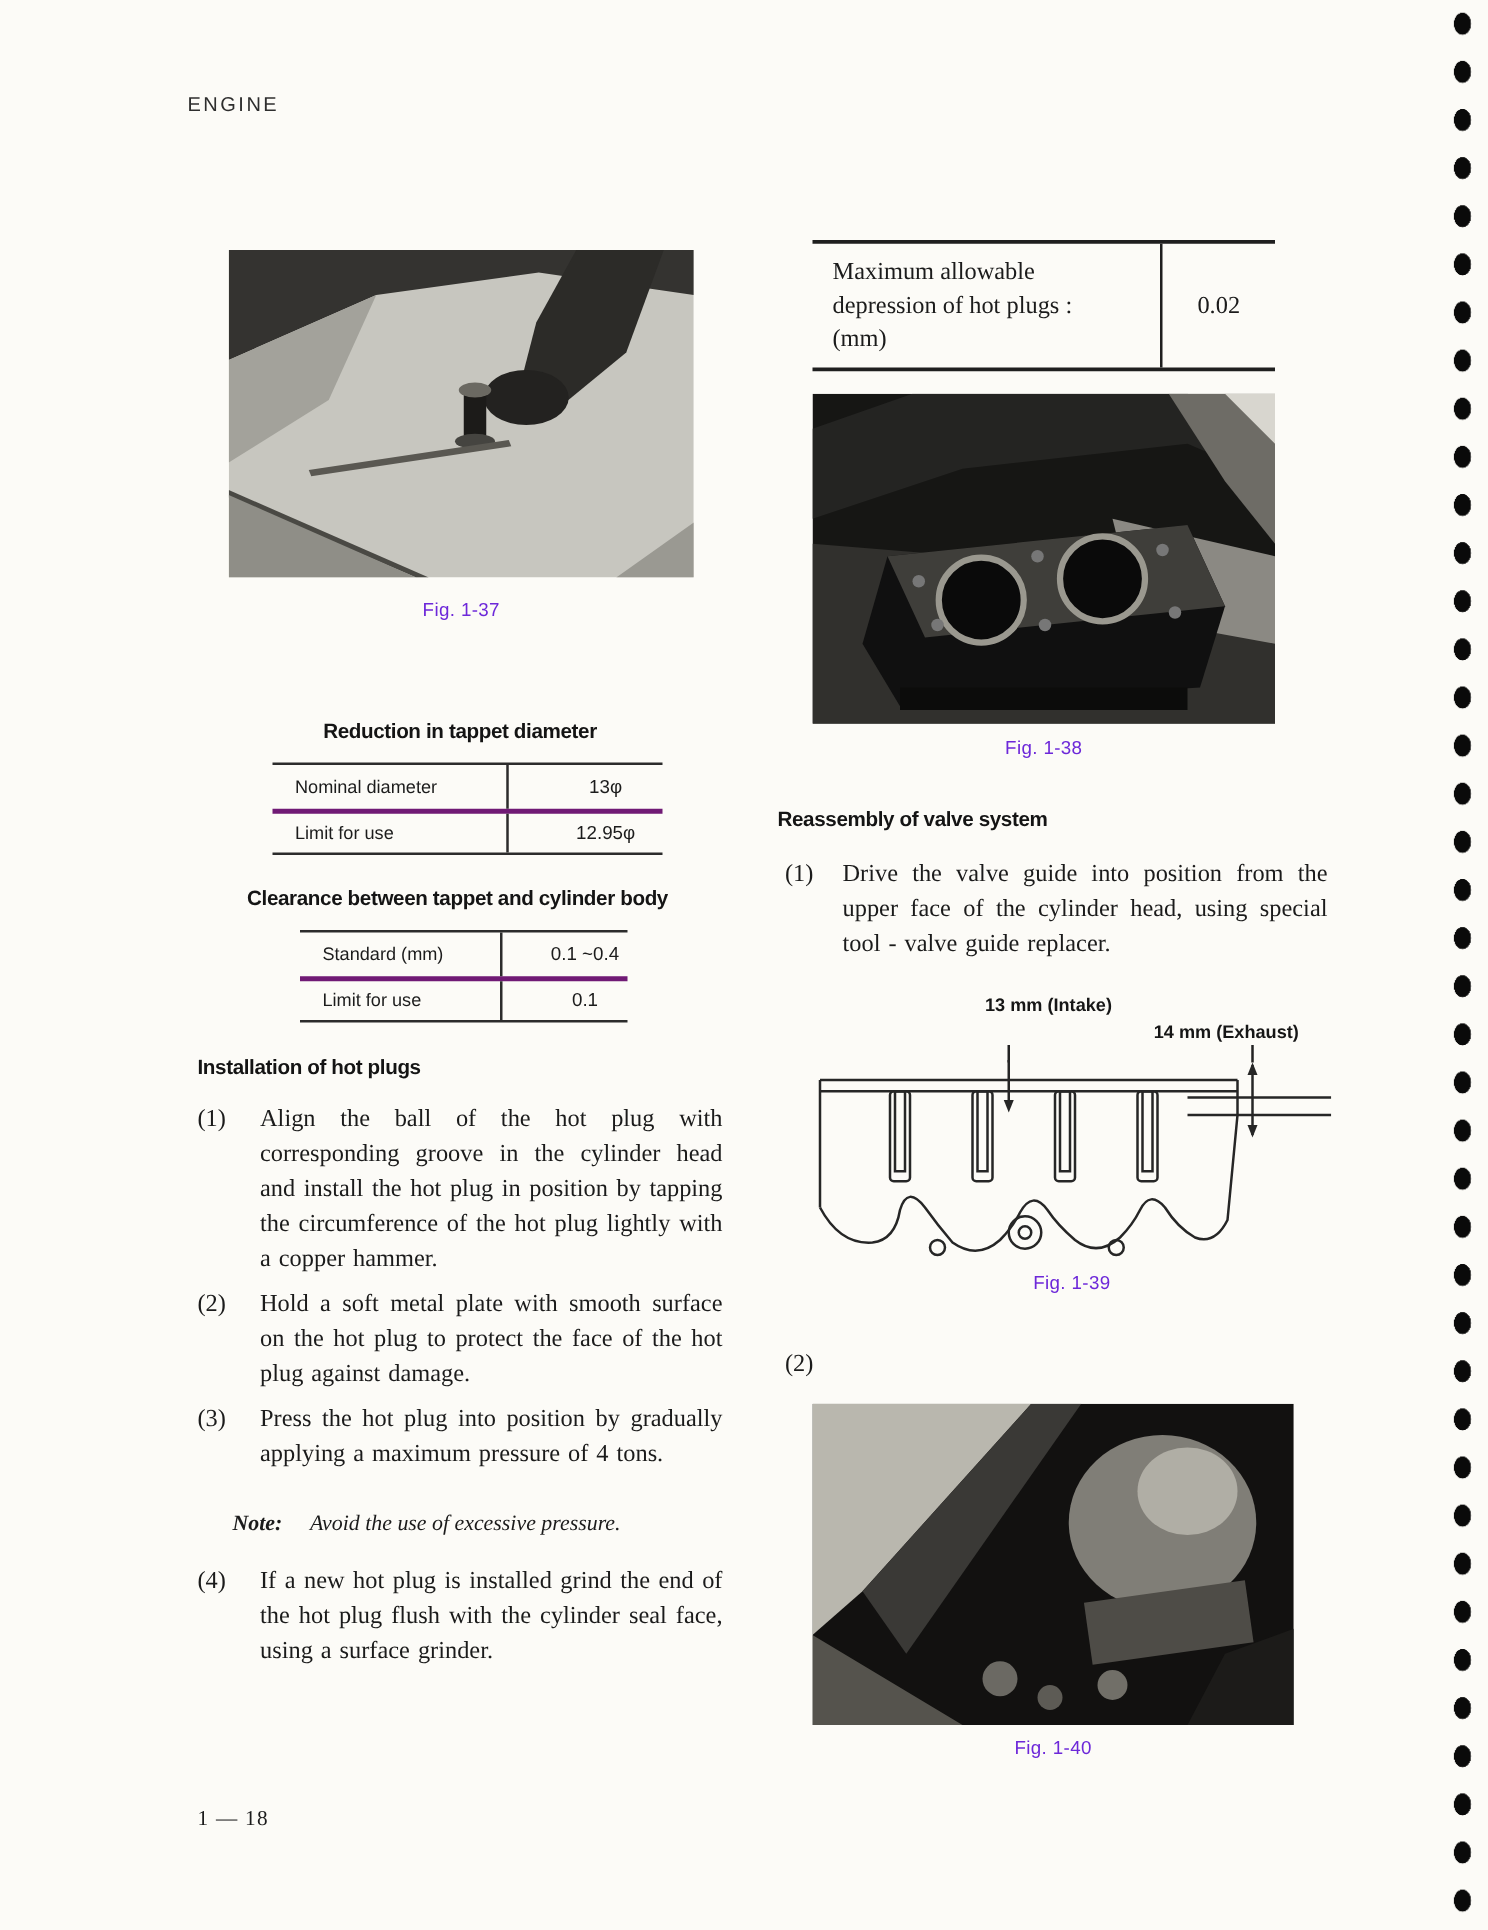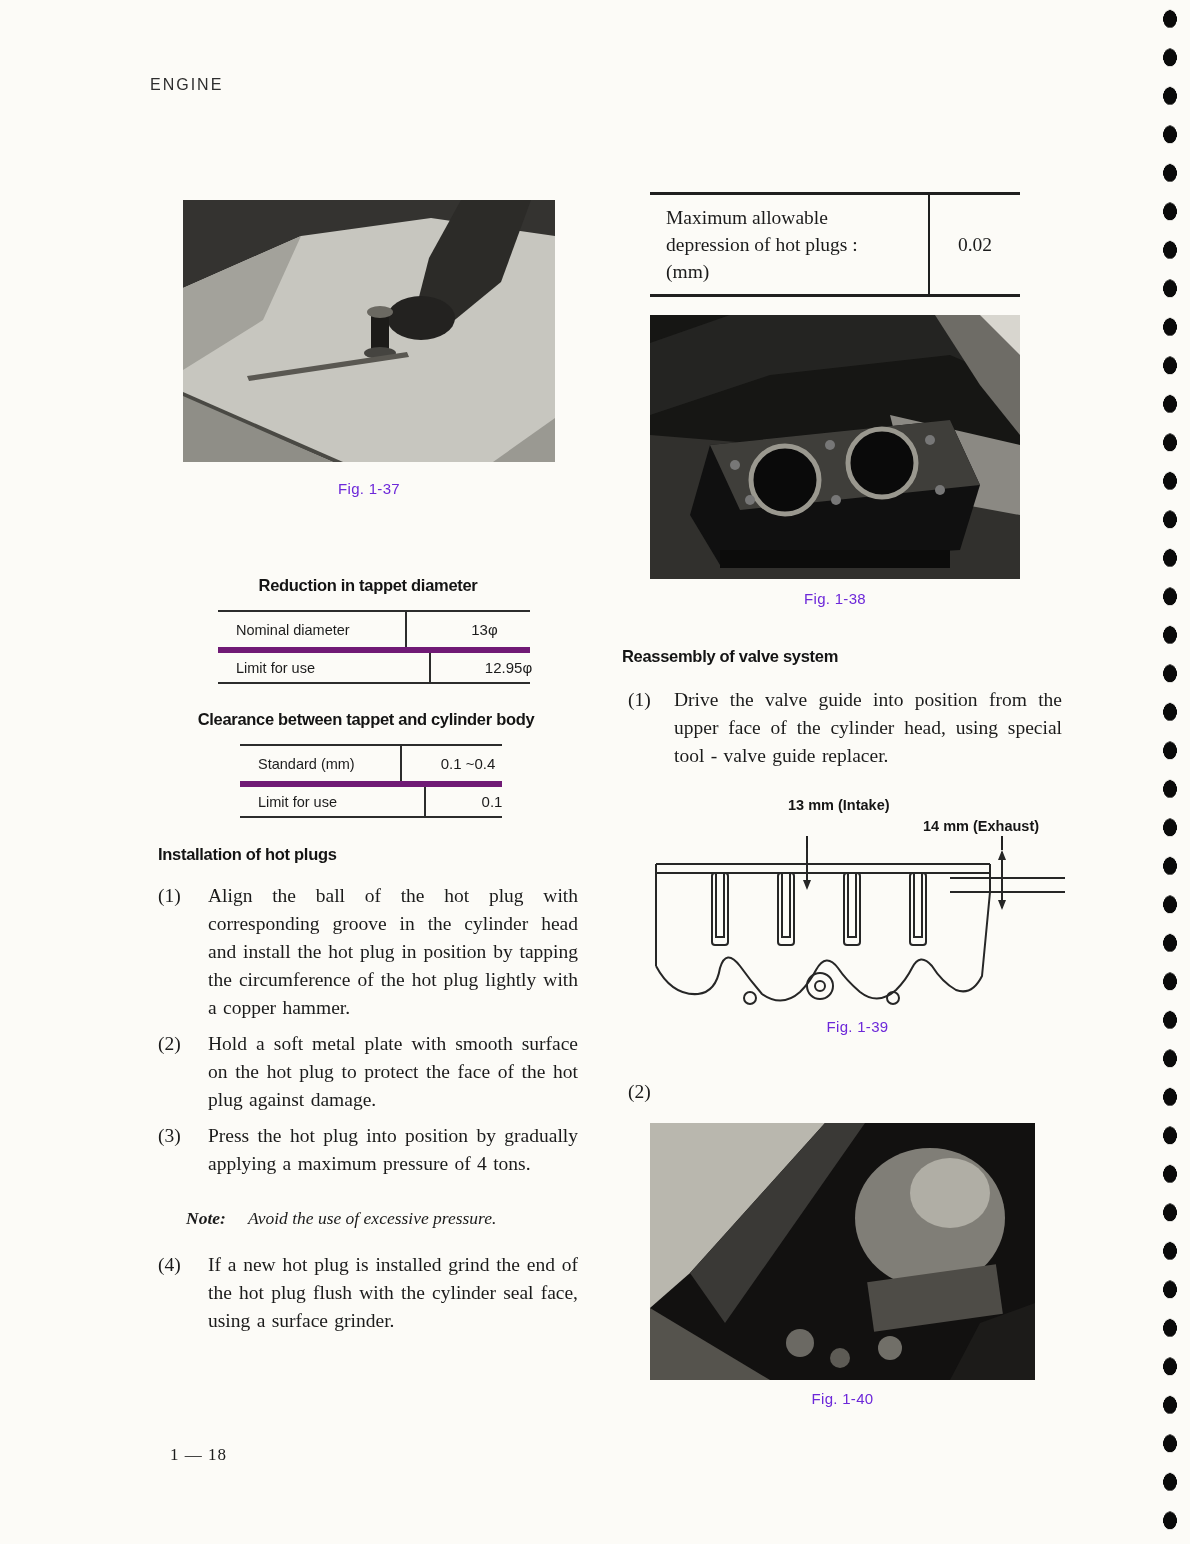--- a/index.html
+++ b/index.html
@@ -26,21 +26,21 @@
 
   .caption {
     font-family:"Liberation Sans", sans-serif;
     font-size:15px; color:#6d28d9; text-align:center; letter-spacing:0.3px; font-weight:500;
   }
 
   
   .spec-table { border-top:2px solid #2c2c2c; border-bottom:2px solid #2c2c2c; }
   .spec-row { display:grid; height:35px; align-items:center;
     font-family:"Liberation Sans", sans-serif; font-size:14.5px; color:#1c1c1c; }
-  .spec-row + .spec-row { border-top:6px solid #701a75;gap:24px; }
+  .spec-row + .spec-row { border-top:4px solid #701a75; }
   .t1 .spec-row { grid-template-columns:187px 125px; }
   .t2 .spec-row { grid-template-columns:160px 102px; }
   .cell-label { padding-left:18px; }
   .cell-value { border-left:2px solid #2c2c2c; height:100%;
     display:flex; align-items:center; justify-content:center; font-size:15px;padding-left:32px; }
 
   
   .dep-table { display:grid; grid-template-columns:278px 1fr;
     border-top:3px solid #1f1f1f; border-bottom:3px solid #1f1f1f; }
   .dep-label { padding:9px 0 9px 16px; font-size:19.5px; line-height:27px; white-space:pre-line; }
@@ -141,21 +141,21 @@
   <div class="note-line">
     <span class="note-label">Note:</span>
     <span>Avoid the use of excessive pressure.</span>
   </div>
   <div class="body-item">
     <div class="num">(4)</div>
     <div class="txt">If a new hot plug is installed grind the end of the hot plug flush with the cylinder seal face, using a surface grinder.</div>
   </div>
 </div>
 
-<div class="abs page-number" style="left:170px; top:1445px;">1 — 18</div>
+<div class="abs page-number" style="left:158px; top:1445px;">1 — 18</div>
 
 <div class="abs dep-table" style="left:650px; top:192px; width:370px;">
   <div class="dep-label">Maximum allowable
 depression of hot plugs :
 (mm)</div>
   <div class="dep-value">0.02</div>
 </div>
 
 <div class="abs" style="left:650px; top:315px; width:370px; height:264px;">
   <svg class="photo" width="370" height="264" viewBox="0 0 370 264">

